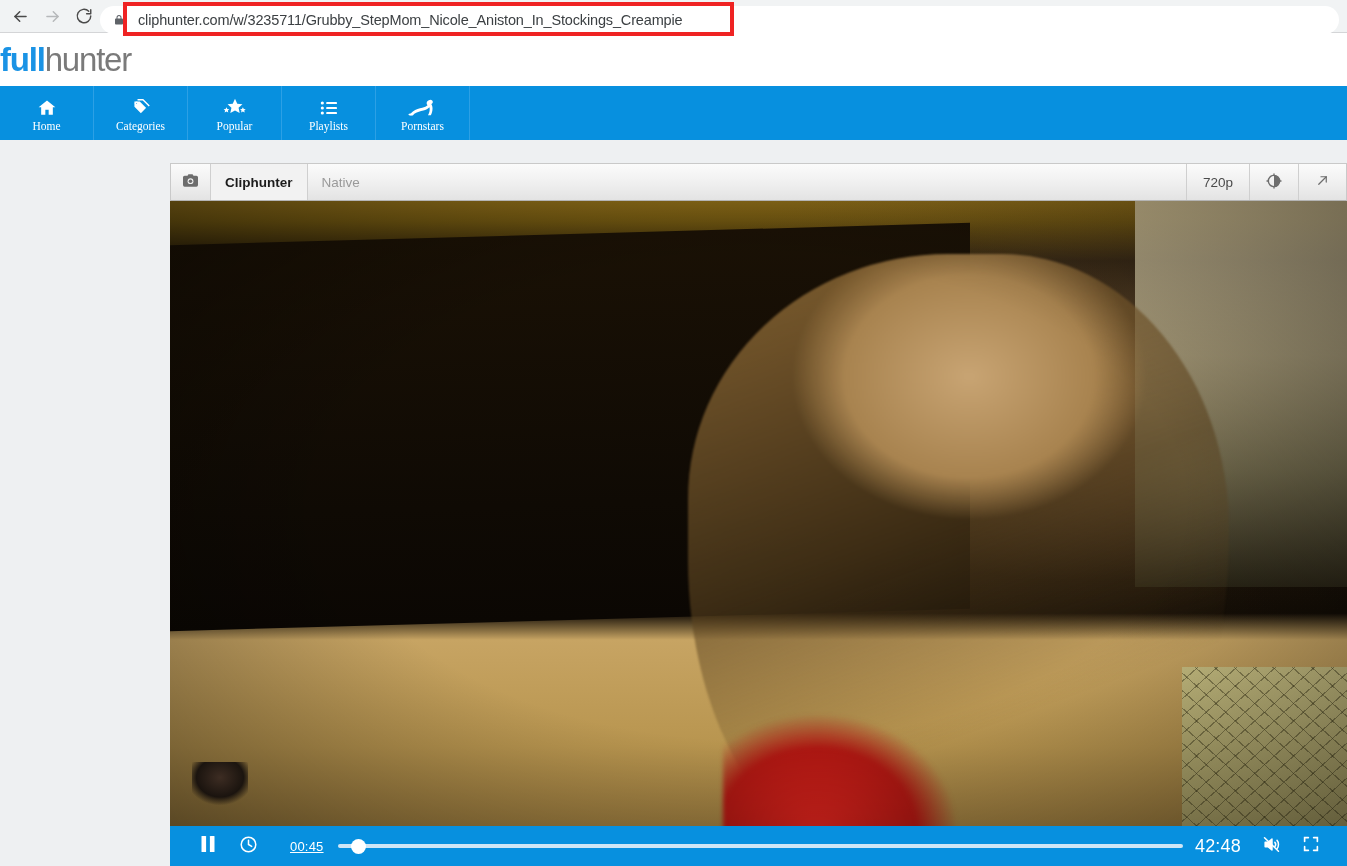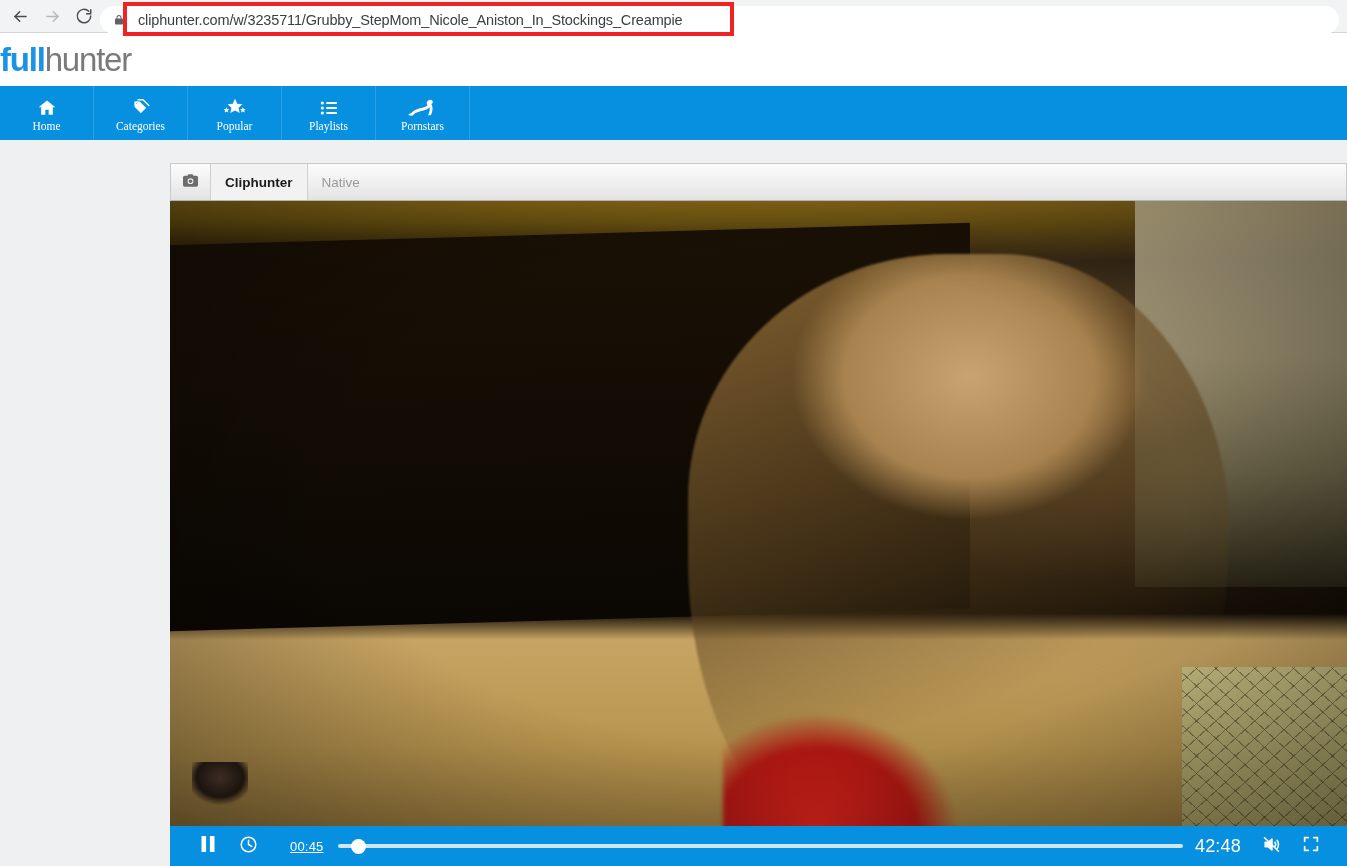--- a/index.html
+++ b/index.html
@@ -449,20 +449,45 @@
           <svg width="17" height="15" viewBox="0 0 24 22" fill="#6d6d6d">
               <path d="M9 2l-1.4 2H3.4A2.4 2.4 0 0 0 1 6.4v11.2A2.4 2.4 0 0 0 3.4 20h17.2a2.4 2.4 0 0 0 2.4-2.4V6.4A2.4 2.4 0 0 0 20.6 4h-4.2L15 2H9z"></path>
               <circle cx="12" cy="12" r="4.3" fill="#efefef"></circle>
               <circle cx="12" cy="12" r="2.6" fill="#6d6d6d"></circle>
             </svg>
         </span>
       </div>
       <div class="tb-tab active">Cliphunter</div>
       <div class="tb-tab inactive">Native</div>
       <div class="tb-flex"></div>
+      <div class="tb-right">
+        <div>720p</div>
+        <div>
+          <span>
+            <svg width="16" height="16" viewBox="0 0 24 24">
+                <circle cx="12" cy="12" r="8.5" fill="none" stroke="#6d6d6d" stroke-width="2.1"></circle>
+                <path d="M12 3.5a8.5 8.5 0 0 1 0 17z" fill="#6d6d6d"></path>
+                <g fill="#6d6d6d">
+                  <rect x="11" y="0.5" width="2" height="3" rx="1"></rect>
+                  <rect x="11" y="20.5" width="2" height="3" rx="1"></rect>
+                  <rect x="0.5" y="11" width="3" height="2" rx="1"></rect>
+                  <rect x="20.5" y="11" width="3" height="2" rx="1"></rect>
+                </g>
+              </svg>
+          </span>
+        </div>
+        <div>
+          <span>
+            <svg width="15" height="15" viewBox="0 0 24 24" fill="none" stroke="#6d6d6d" stroke-width="1.9" stroke-linecap="round" stroke-linejoin="round">
+                <path d="M6 18L18 6"></path>
+                <path d="M9.5 6H18v8.5"></path>
+              </svg>
+          </span>
+        </div>
+      </div>
     </div>
 
     <div class="video-stage">
       <div class="frame-bg"></div>
       <div class="frame-wall"></div>
       <div class="frame-right-panel"></div>
       <div class="frame-figure"></div>
       <div class="frame-dress"></div>
       <div class="frame-chairmesh"></div>
       <div class="frame-vignette"></div>

